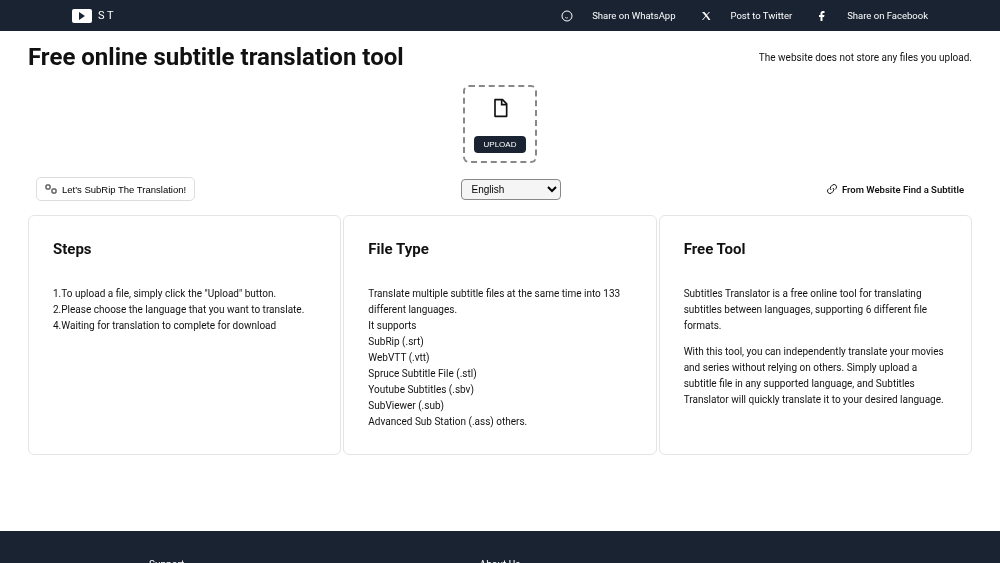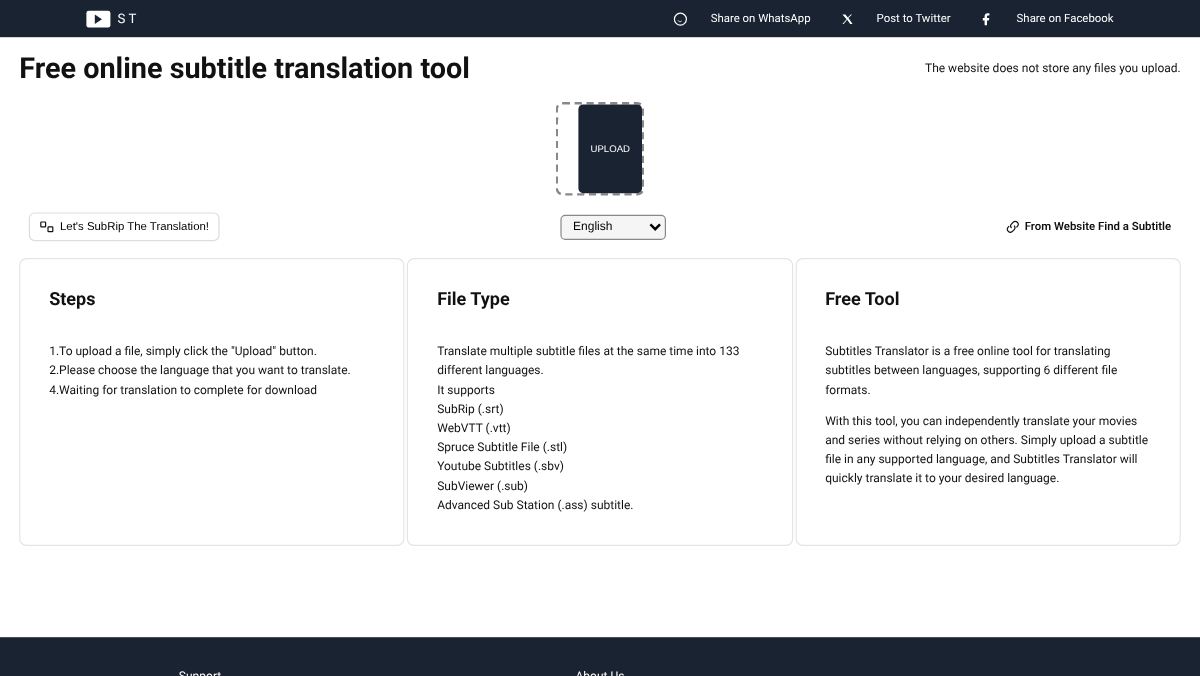--- a/index.html
+++ b/index.html
@@ -6,34 +6,34 @@
 body { font-family: -apple-system, BlinkMacSystemFont, "Segoe UI", Roboto, sans-serif; background: #fff; color: #111; }
 
 .header { background: #1a2332; height: 31px; display: flex; align-items: center; padding: 0 72px; justify-content: space-between; }
 .logo-area { display: flex; align-items: center; gap: 6px; color: #fff; font-size: 11px; }
 .logo-box { width: 20px; height: 14px; background: #fff; border-radius: 2px; display: flex; align-items: center; justify-content: center; }
 .logo-box svg { width: 10px; height: 10px; }
 .share-links { display: flex; gap: 24px; }
 .share-link { color: #fff; font-size: 9.5px; display: flex; align-items: center; gap: 19px; text-decoration: none; cursor: pointer; }
 .share-link svg { width: 12px; height: 12px; }
 
-.main { padding: 12px 16px; }
+.main { padding: 12px 28px; }
 .title-row { display: flex; justify-content: space-between; align-items: center; margin-bottom: 14px; }
 .main-title { font-size: 24px; font-weight: 700; }
 .storage-note { font-size: 10px; color: #111; }
 
 .upload-zone { display: flex; justify-content: center; margin-bottom: 14px; }
-.upload-box { border: 2px dashed #888; border-radius: 6px; width: 74px; height: 78px; display: flex; flex-direction: row; justify-content: center; gap: 16px; cursor: pointer; }
+.upload-box { border: 2px dashed #888; border-radius: 6px; width: 74px; height: 78px; display: flex; flex-direction: column; align-items: center; justify-content: center; gap: 16px; cursor: pointer; }
 .upload-box svg { width: 20px; height: 24px; }
 .upload-button { background: #1a2332; color: #fff; font-size: 8px; font-weight: 500; padding: 4px 10px; border-radius: 4px; border: none; cursor: pointer; }
 
 .controls-row { display: flex; justify-content: space-between; align-items: center; margin-bottom: 14px; padding: 0 8px; }
 .start-btn { border: 1px solid #ddd; background: #fff; border-radius: 5px; padding: 5px 8px; font-size: 9.5px; display: flex; align-items: center; gap: 5px; cursor: pointer; }
 .start-btn svg { width: 12px; height: 12px; }
-.lang-select { border: 1px solid #888; border-radius: 4px; padding: 3px 6px; font-size: 10px; width: 88px; background: #f5f5f5; cursor: pointer; }
+.lang-select { border: 1px solid #888; border-radius: 4px; padding: 3px 6px; font-size: 10px; width: 100px; background: #f5f5f5; cursor: pointer; }
 .find-link { font-size: 9.5px; font-weight: 600; display: flex; align-items: center; gap: 4px; cursor: pointer; }
 .find-link svg { width: 12px; height: 12px; }
 
 .cards { display: flex; gap: 2px; }
 .card { flex: 1; border: 1px solid #e5e5e5; border-radius: 6px; padding: 24px; }
 .card h3 { font-size: 15px; font-weight: 700; margin-bottom: 28px; }
 .card-content { font-size: 10px; line-height: 1.6; }
 .card-content p { margin-bottom: 10px; }
 .card-content .line { display: block; }
 
@@ -126,21 +126,21 @@
     <div class="card">
       <h3>File Type</h3>
       <div class="card-content">
         <span class="line">Translate multiple subtitle files at the same time into 133 different languages.</span>
         <span class="line">It supports</span>
         <span class="line">SubRip (.srt)</span>
         <span class="line">WebVTT (.vtt)</span>
         <span class="line">Spruce Subtitle File (.stl)</span>
         <span class="line">Youtube Subtitles (.sbv)</span>
         <span class="line">SubViewer (.sub)</span>
-        <span class="line">Advanced Sub Station (.ass) subtitle.</span>
+        <span class="line">Advanced Sub Station (.ass) others.</span>
       </div>
     </div>
 
     <div class="card">
       <h3>Free Tool</h3>
       <div class="card-content">
         <p>Subtitles Translator is a free online tool for translating subtitles between languages, supporting 6 different file formats.</p>
         <p>With this tool, you can independently translate your movies and series without relying on others. Simply upload a subtitle file in any supported language, and Subtitles Translator will quickly translate it to your desired language.</p>
       </div>
     </div>

